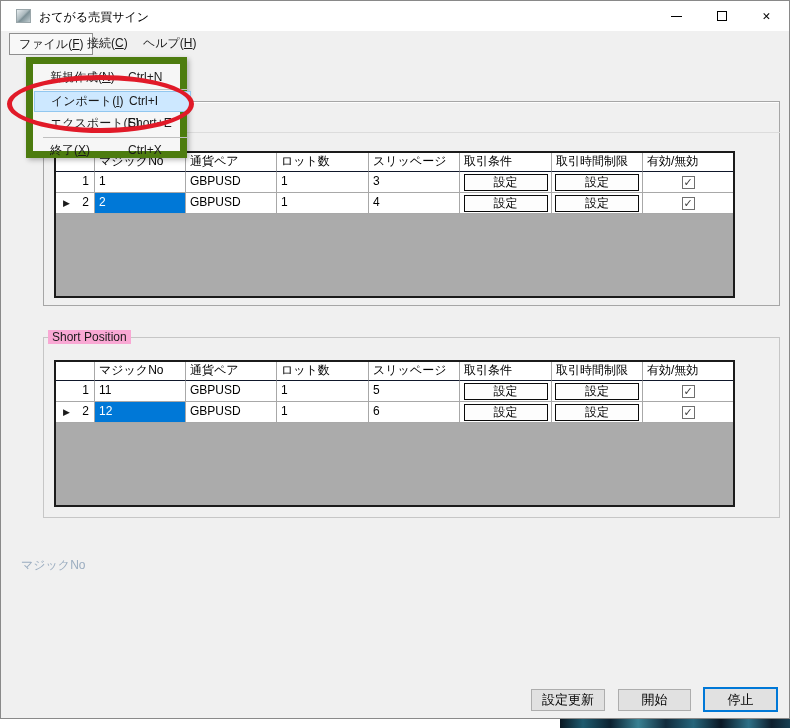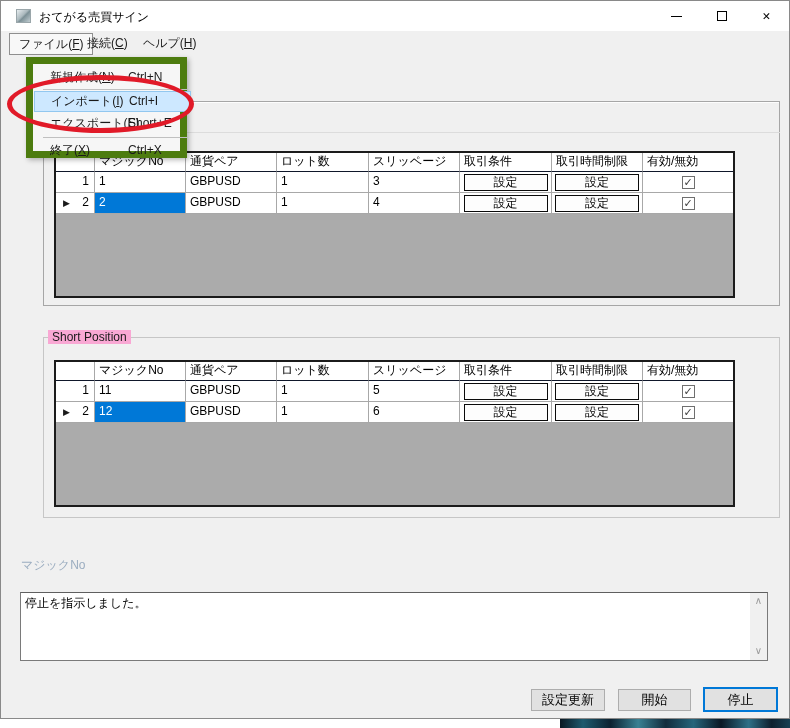--- a/index.html
+++ b/index.html
@@ -228,27 +228,20 @@
           <div class="btn-set">設定</div>
         </div>
         <div class="cell w7 cbcell">
           <div class="cb"><span>✓</span></div>
         </div>
       </div>
       <div class="filler"></div>
     </div>
 
     <div class="msg-label">マジックNo</div>
-    <div class="msg-box">
-      <div class="msg-text">停止を指示しました。</div>
-      <div class="vscroll">
-        <div class="scr up">∧</div>
-        <div class="scr down">∨</div>
-      </div>
-    </div>
 
     <div class="fbtn btn-update">設定更新</div>
     <div class="fbtn btn-start">開始</div>
     <div class="fbtn btn-stop">停止</div>
 
     <div class="dropdown">
       <div class="dd-item dd-new">
         <span class="dd-label"><span>新規作成(</span><u>N</u><span>)</span></span>
         <span class="dd-short">Ctrl+N</span>
       </div>

